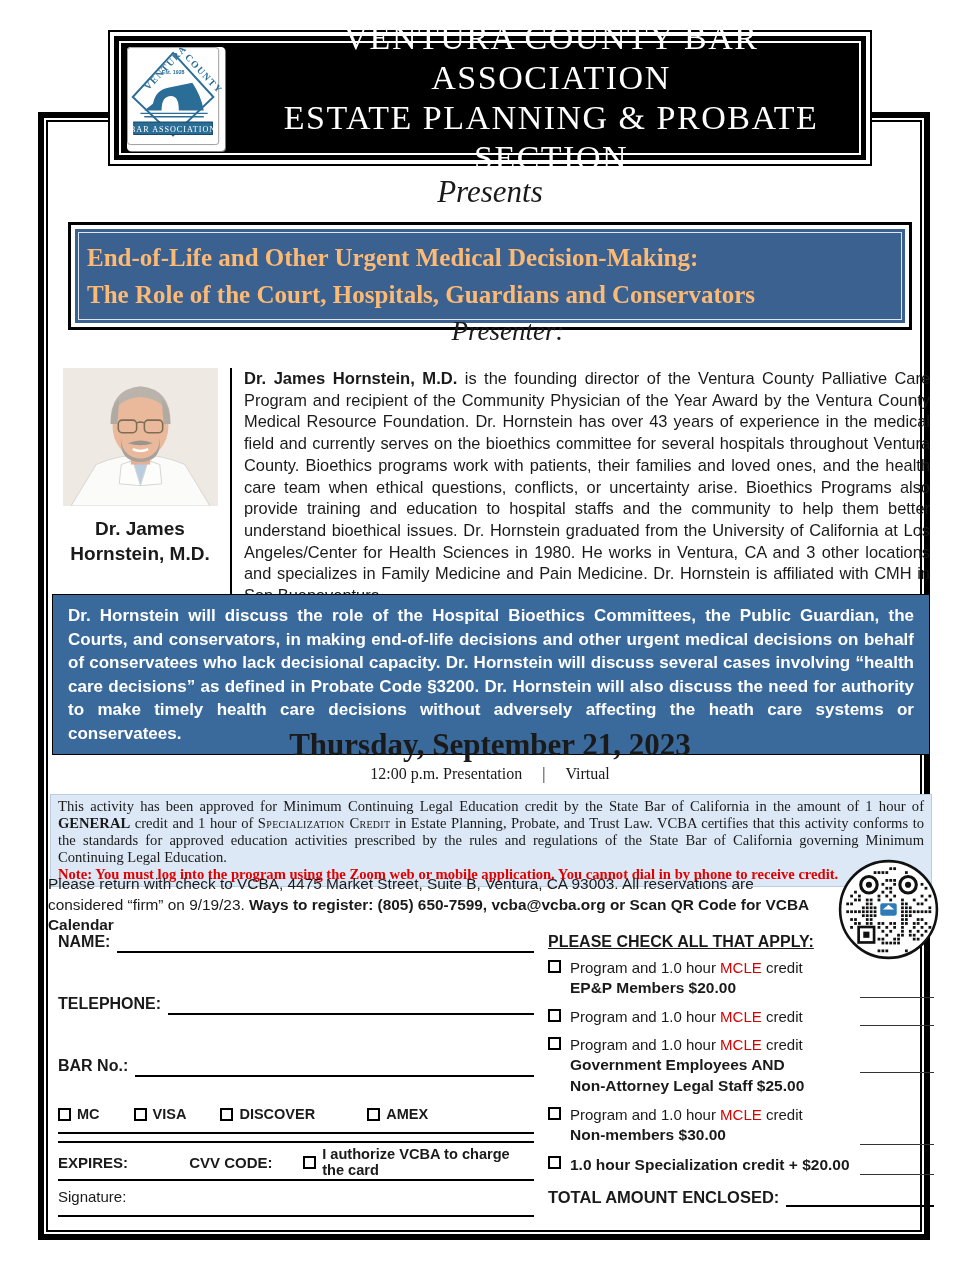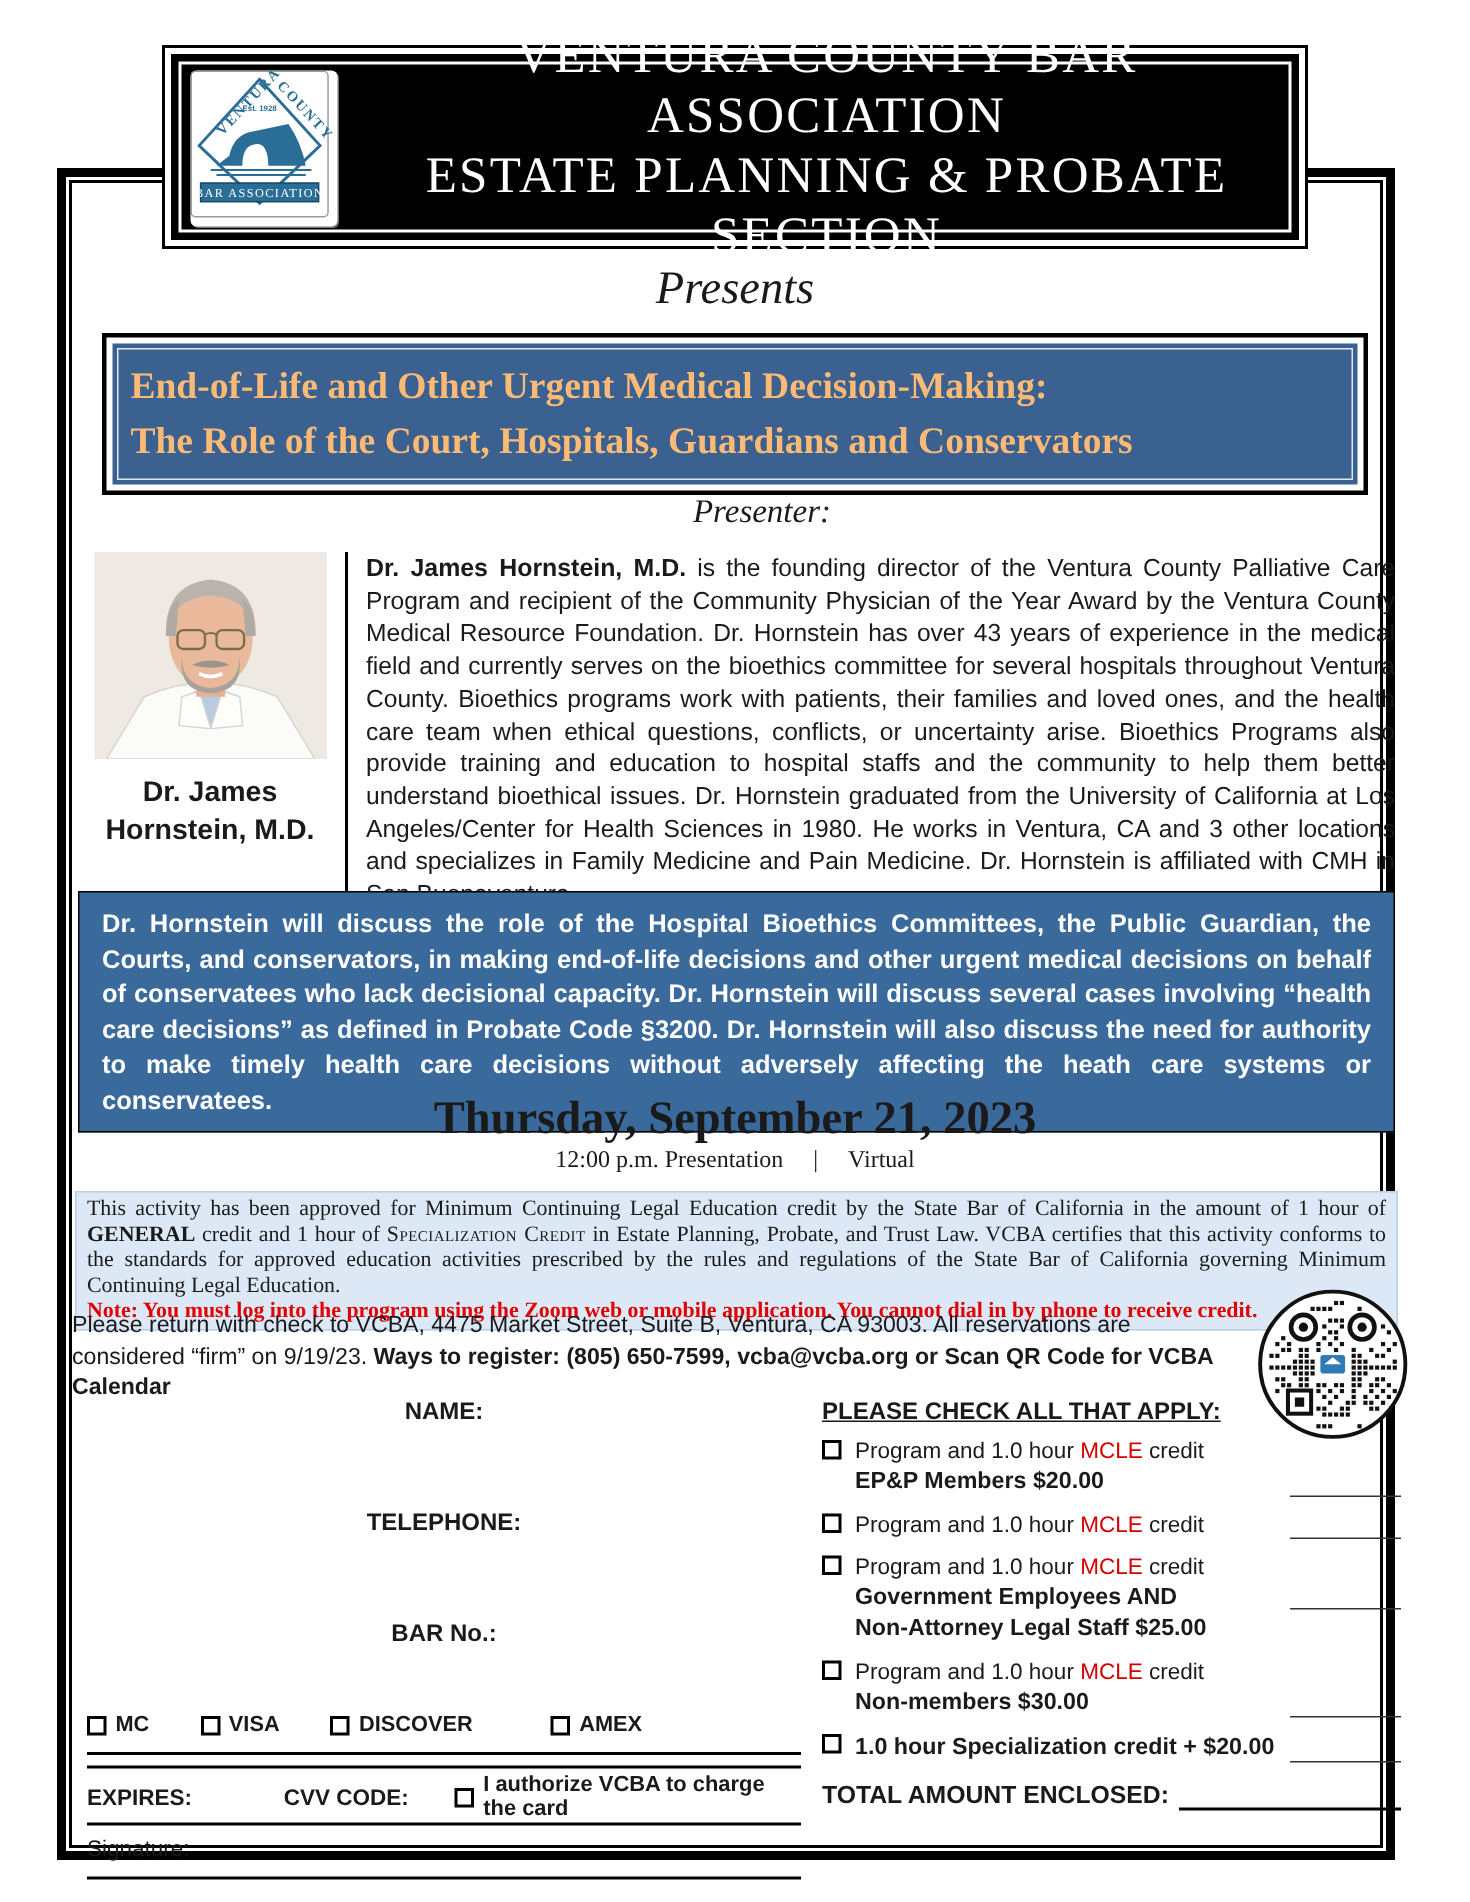--- a/index.html
+++ b/index.html
@@ -26,22 +26,22 @@
 
   .presents { position:absolute; top:174px; left:0; width:100%; text-align:center;
     font-family:"Liberation Serif", serif; font-style:italic; font-size:31px; }
 
   
   .banner { position:absolute; top:222px; left:68px; width:844px; border:3px solid #000; background:#fff; padding:4px; }
   .banner-blue { background:var(--banner-blue); padding:3px; }
   .banner-blue-inner { border:1px solid #dfe8f2; padding:6px 8px; text-align:left; color:#fdba74;
     font-family:"Liberation Serif", serif; font-weight:bold; font-size:25px; line-height:37px; }
 
-  .presenter-heading { position:absolute; top:328px; left:0; width:100%; text-align:center;
-    font-family:"Liberation Serif", serif; font-style:italic; font-size:22px;padding-left:36px; }
+  .presenter-heading { position:absolute; top:316px; left:0; width:100%; text-align:center;
+    font-family:"Liberation Serif", serif; font-style:italic; font-size:27px;padding-left:36px; }
 
   
   .presenter-row { position:absolute; top:368px; left:60px; width:872px; display:flex; }
   .photo-col { width:172px; padding-right:10px; border-right:2px solid #000; margin-right:12px; text-align:center; }
   .photo { width:155px; height:138px; background:#efeae6; display:block; margin:0 auto; }
   .photo-caption { margin-top:10px; font-weight:bold; font-size:19px; line-height:25px; }
   .bio { flex:1; font-size:16.4px; line-height:21.7px; text-align:justify; padding-right:2px; }
   .bio b { font-size:16.6px; }
 
   
@@ -64,21 +64,21 @@
 
   .reg-note { position:absolute; top:874px; left:48px; width:772px; font-size:15.4px; line-height:20.5px; }
 
   
   .qr { position:absolute; top:858px; left:837px; width:103px; height:103px; }
 
   
   .left-col { position:absolute; top:933px; left:58px; width:476px; }
   .right-col { position:absolute; top:933px; left:548px; width:386px; }
 
-  .field { display:flex; align-items:center; height:22px; margin-bottom:52px;flex-direction:column; }
+  .field { display:flex; align-items:flex-start; height:22px; margin-bottom:40px; }
   .flabel { font-weight:bold; font-size:16px; white-space:nowrap; }
   .fline { flex:1; border-bottom:2px solid #000; height:20px; margin-left:7px; }
 
   .cards-row { display:flex; align-items:center; margin-top:-16px; height:22px; }
   .cards-row .card-opt { display:flex; align-items:center; margin-right:34px; font-weight:bold; font-size:14.5px; }
   .cards-row .card-opt.wide { margin-right:52px; }
   .cb { display:inline-block; width:13px; height:13px; border:2px solid #000; margin-right:6px; flex:none; }
   .rule { border-top:2px solid #000; margin-top:7px; }
   .card-line { margin-top:6px; height:20px; font-weight:bold; font-size:15px; }
   .expires-row { display:flex; align-items:center; margin-top:9px; height:20px; font-weight:bold; font-size:15px; }

